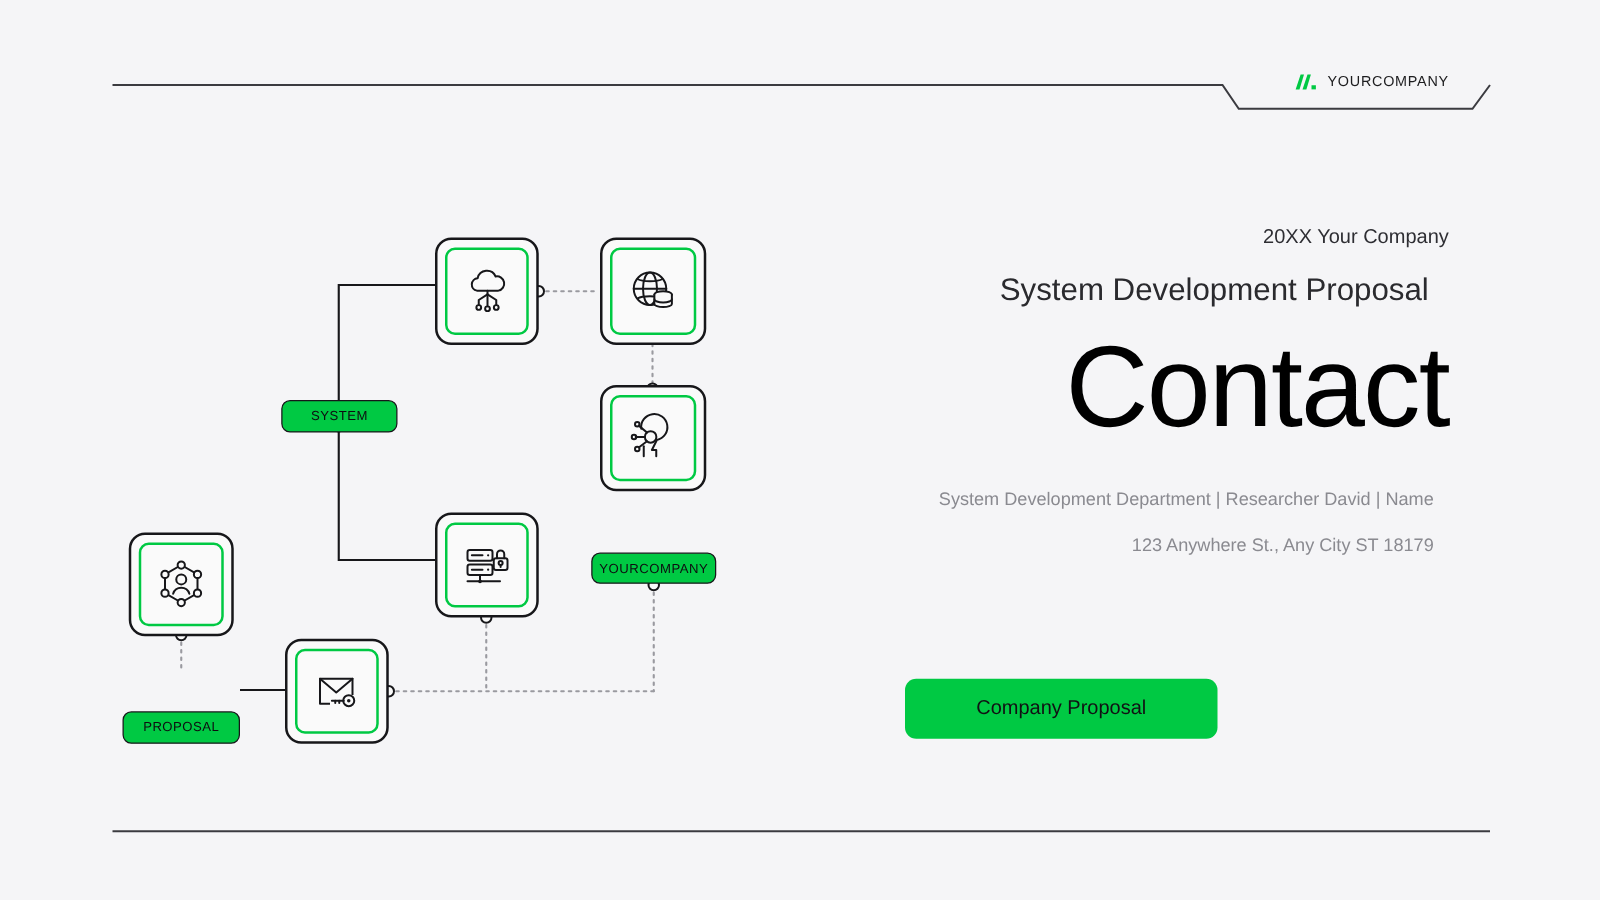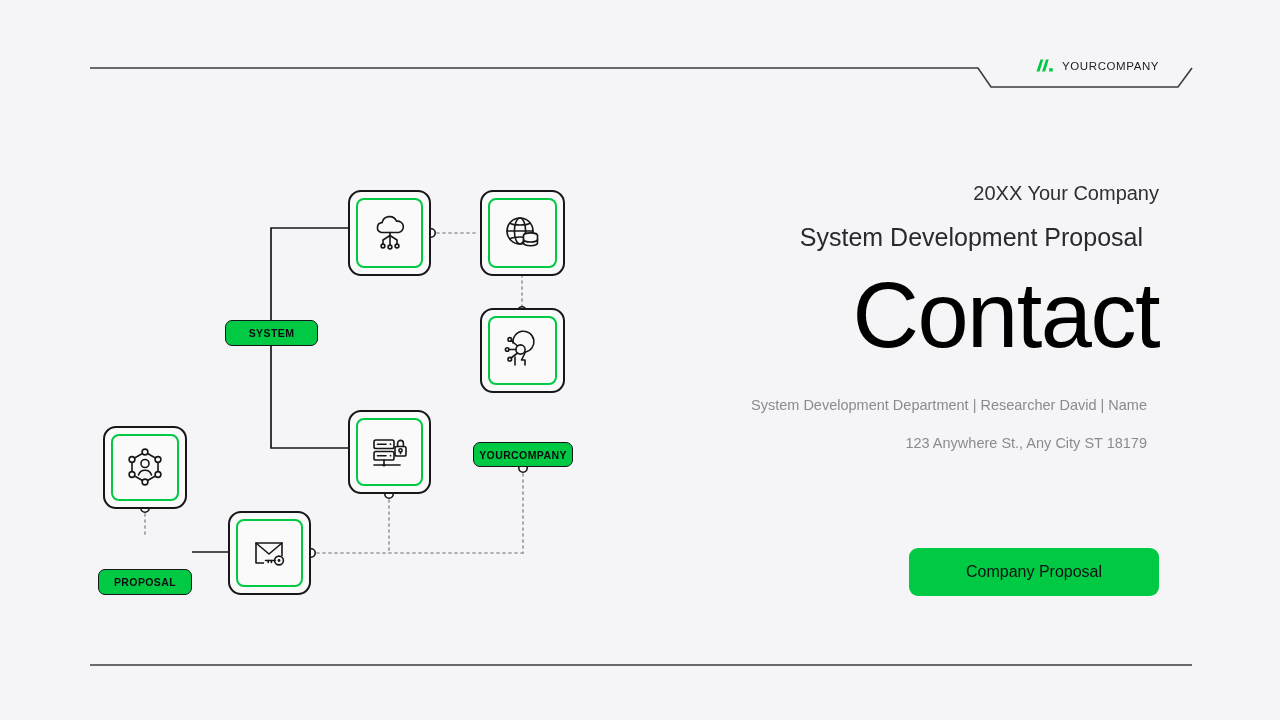--- a/index.html
+++ b/index.html
@@ -54,21 +54,21 @@
 
   
   .right-col {
     position: absolute;
     right: 121px;
     top: 180px;
     width: 620px;
     text-align: right;
   }
   .eyebrow {
-    font-size: 20px;
+    font-size: 16px;
     color: #2e2e33;
     line-height: 1.3;
     margin: 0 0 6px 0;
     font-weight: 400;
   }
   .subtitle {
     font-size: 25px;
     color: #2a2a2e;
     line-height: 1.25;
     margin: 16px;
@@ -88,21 +88,21 @@
   .contact-line {
     font-size: 14.5px;
     color: #8a8a90;
     line-height: 1.75;
     margin: 12px;
     font-weight: 400;
   }
   .cta-row {
     margin-top: 92px;
     display: flex;
-    justify-content: flex-end;
+    justify-content: center;
   }
   .cta-button {
     background: #00c943;
     color: #111114;
     border: none;
     border-radius: 9px;
     font-size: 16px;
     font-family: "Liberation Sans", sans-serif;
     padding: 0;
     width: 250px;
@@ -154,21 +154,21 @@
     background: #00c943;
     border: 1.6px solid #17171a;
     border-radius: 7px;
     box-sizing: border-box;
     display: flex;
     align-items: center;
     justify-content: center;
     color: #0d0d10;
     font-size: 10.5px;
     letter-spacing: 0.4px;
-    font-weight: 700;
+    font-weight: 400;
     white-space: nowrap;
   }
 </style>
 </head>
 <body>
 
 <div class="slide">
 
   <svg class="deco-svg" viewBox="0 0 1280 720" xmlns="http://www.w3.org/2000/svg">
     <polyline points="90,68 978,68 991,87 1178,87 1192,68" fill="none" stroke="#3b3b40" stroke-width="1.6"></polyline>

